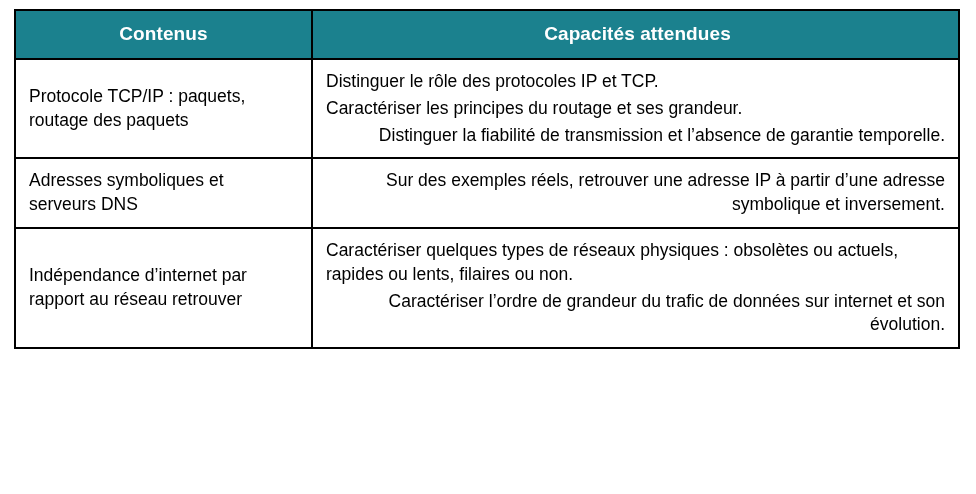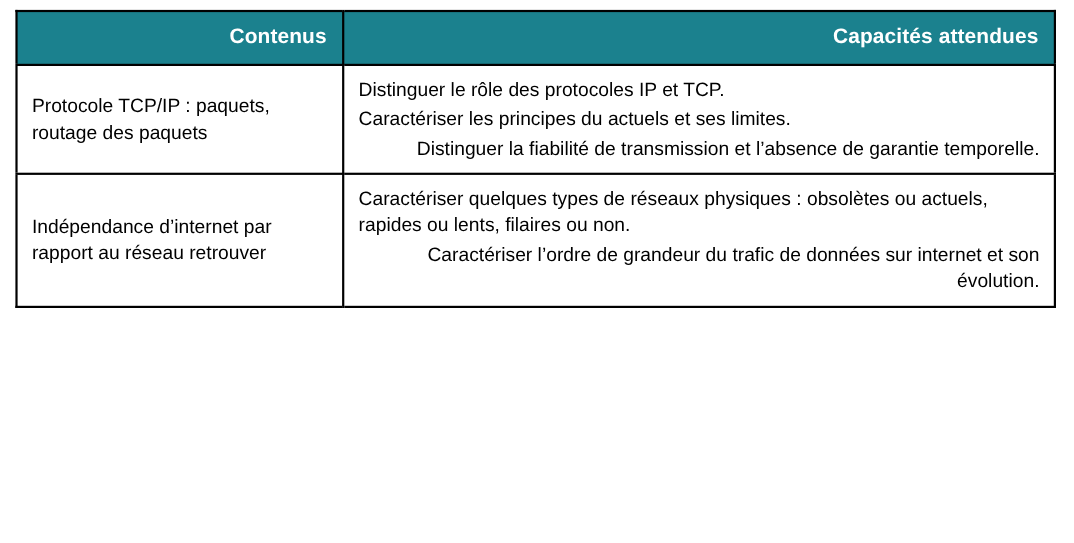--- a/index.html
+++ b/index.html
@@ -31,21 +31,21 @@
   }
 
   table.curriculum-table col.col-contenus { width: 297px; }
   table.curriculum-table col.col-capacites { width: 647px; }
 
   thead tr.header-row th {
     background: #1B818E;
     color: #ffffff;
     font-size: 19px;
     font-weight: bold;
-    text-align: right;
+    text-align: center;
     padding: 12px 14px 13px 14px;
     border: 2px solid #000000;
     border-top: none;
     vertical-align: middle;
     letter-spacing: 0.1px;
   }
   thead tr.header-row th.th-contenus { border-left: none; }
   thead tr.header-row th.th-capacites { border-right: none; padding-left: 18px; }
 
   tbody tr.body-row td {
@@ -89,25 +89,33 @@
       </tr>
     </thead>
     <tbody>
 
       <tr class="body-row">
         <td class="cell-contenus">
           <span class="contenu-text">Protocole TCP/IP : paquets, routage des paquets</span>
         </td>
         <td class="cell-capacites">
           <p class="cap-line">Distinguer le rôle des protocoles IP et TCP.</p>
-          <p class="cap-line">Caractériser les principes du actuels et ses limites.</p>
+          <p class="cap-line">Caractériser les principes du routage et ses grandeur.</p>
           <p class="cap-line">Distinguer la fiabilité de transmission et l’absence de garantie temporelle.</p>
         </td>
       </tr>
 
+      <tr class="body-row">
+        <td class="cell-contenus">
+          <span class="contenu-text">Adresses symboliques et serveurs DNS</span>
+        </td>
+        <td class="cell-capacites">
+          <p class="cap-line">Sur des exemples réels, retrouver une adresse IP à partir d’une adresse symbolique et inversement.</p>
+        </td>
+      </tr>
 
 
       <tr class="body-row">
         <td class="cell-contenus">
           <span class="contenu-text">Indépendance d’internet par rapport au réseau retrouver</span>
         </td>
         <td class="cell-capacites">
           <p class="cap-line">Caractériser quelques types de réseaux physiques : obsolètes ou actuels, rapides ou lents, filaires ou non.</p>
           <p class="cap-line">Caractériser l’ordre de grandeur du trafic de données sur internet et son évolution.</p>
         </td>

